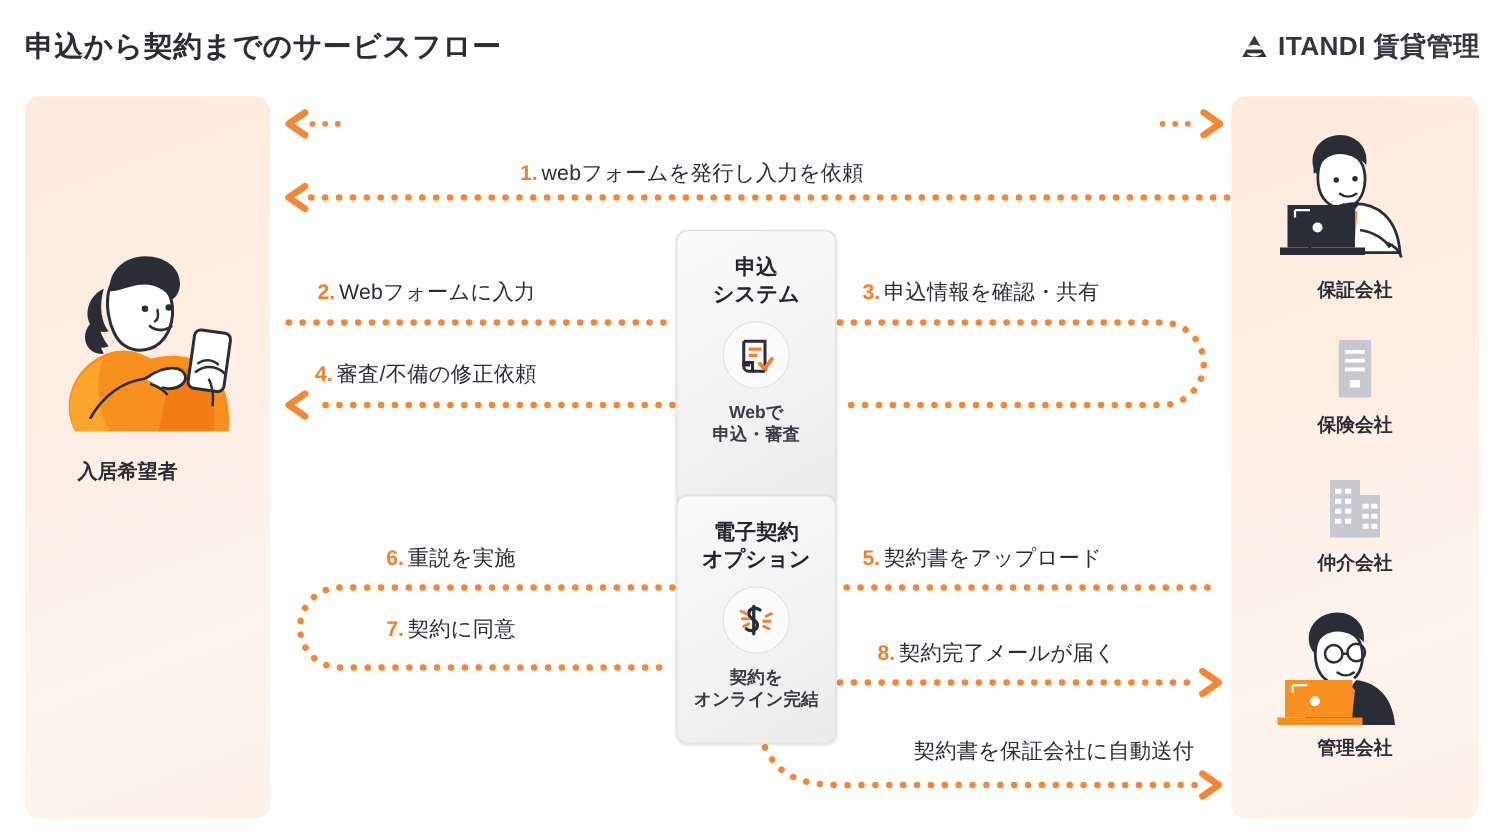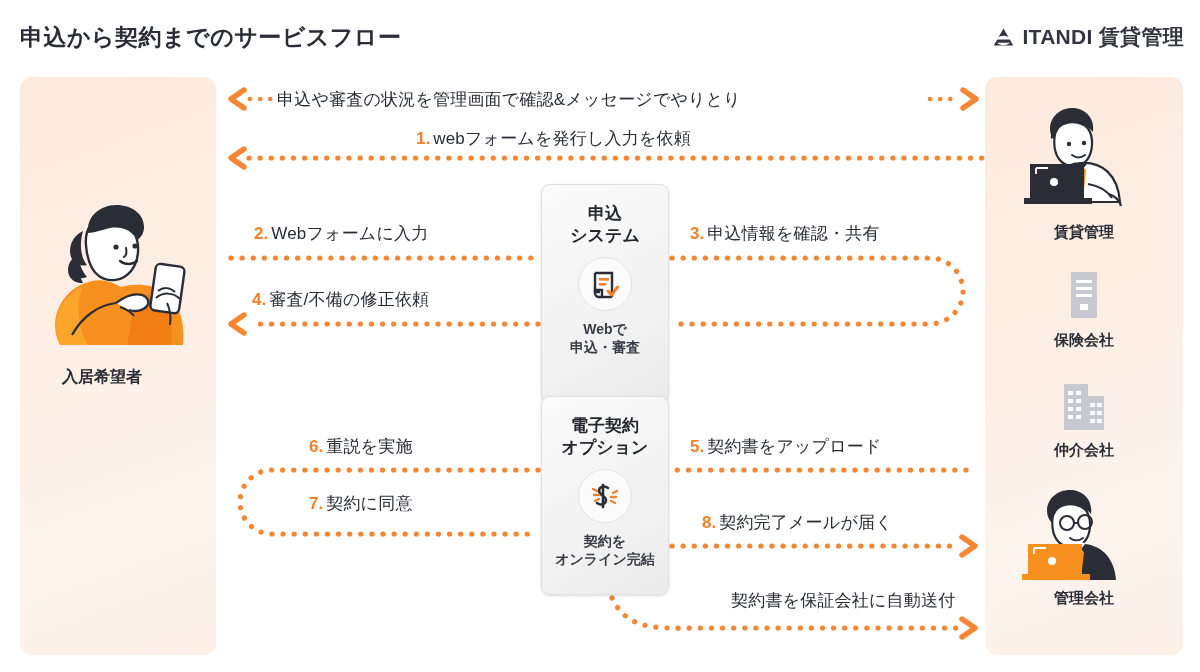--- a/index.html
+++ b/index.html
@@ -142,23 +142,20 @@
 
     <path class="dot" d="M966,470 H672"></path>
 
     <path class="dot" d="M672,546 H958"></path>
     <polyline class="chev" points="962,537 975,546 962,555"></polyline>
 
     <path class="dot" d="M612,598 C628,632 660,628 700,628 H958"></path>
     <polyline class="chev" points="962,619 975,628 962,637"></polyline>
   </svg>
 
-  <div class="flow-label" style="left:277px; top:88px;">
-    <span class="txt">申込や審査の状況を管理画面で確認&amp;メッセージでやりとり</span>
-  </div>
 
   <div class="flow-label" style="left:416px; top:127px;">
     <span class="num">1.</span><span class="txt">webフォームを発行し入力を依頼</span>
   </div>
 
   <div class="flow-label" style="left:254px; top:222px;">
     <span class="num">2.</span><span class="txt">Webフォームに入力</span>
   </div>
 
   <div class="flow-label" style="left:690px; top:222px;">
@@ -234,21 +231,21 @@
       <path d="M60 63 l6 8 l7 -9" fill="none" stroke="#2b2d36" stroke-width="2.2"></path>
       <path d="M64 70 l4 -4 l4 4 l-2 20 l-4 0z" fill="#f7901e"></path>
 
       <path d="M16 64 h54 v34 h-54z" fill="#2b2d36"></path>
       <path d="M22 68 h12 M22 68 v6" stroke="#ffffff" stroke-width="1.8" fill="none"></path>
       <circle cx="40" cy="82" r="4" fill="#ffffff"></circle>
       <path d="M10 98 h68 v6 h-68z" fill="#2b2d36"></path>
       <path d="M74 84 c12 2 20 8 24 14" stroke="#2b2d36" stroke-width="2.2" fill="none"></path>
       <path d="M95 94 c6 2 11 7 12 12" stroke="#2b2d36" stroke-width="2.2" fill="none"></path>
     </svg>
-    <div class="lbl">賃貸管理</div>
+    <div class="lbl">保証会社</div>
   </div>
 
   <div class="actor-right actor-insurance">
     <svg class="art" width="48" height="58" viewBox="0 0 48 58">
       <rect x="11" y="2" width="26" height="46" rx="1.5" fill="#c8c9d0"></rect>
       <rect x="16" y="10" width="16" height="3" fill="#ffffff"></rect>
       <rect x="16" y="17" width="16" height="3" fill="#ffffff"></rect>
       <rect x="16" y="24" width="16" height="3" fill="#ffffff"></rect>
       <rect x="20" y="34" width="8" height="6" fill="#ffffff"></rect>
     </svg>

